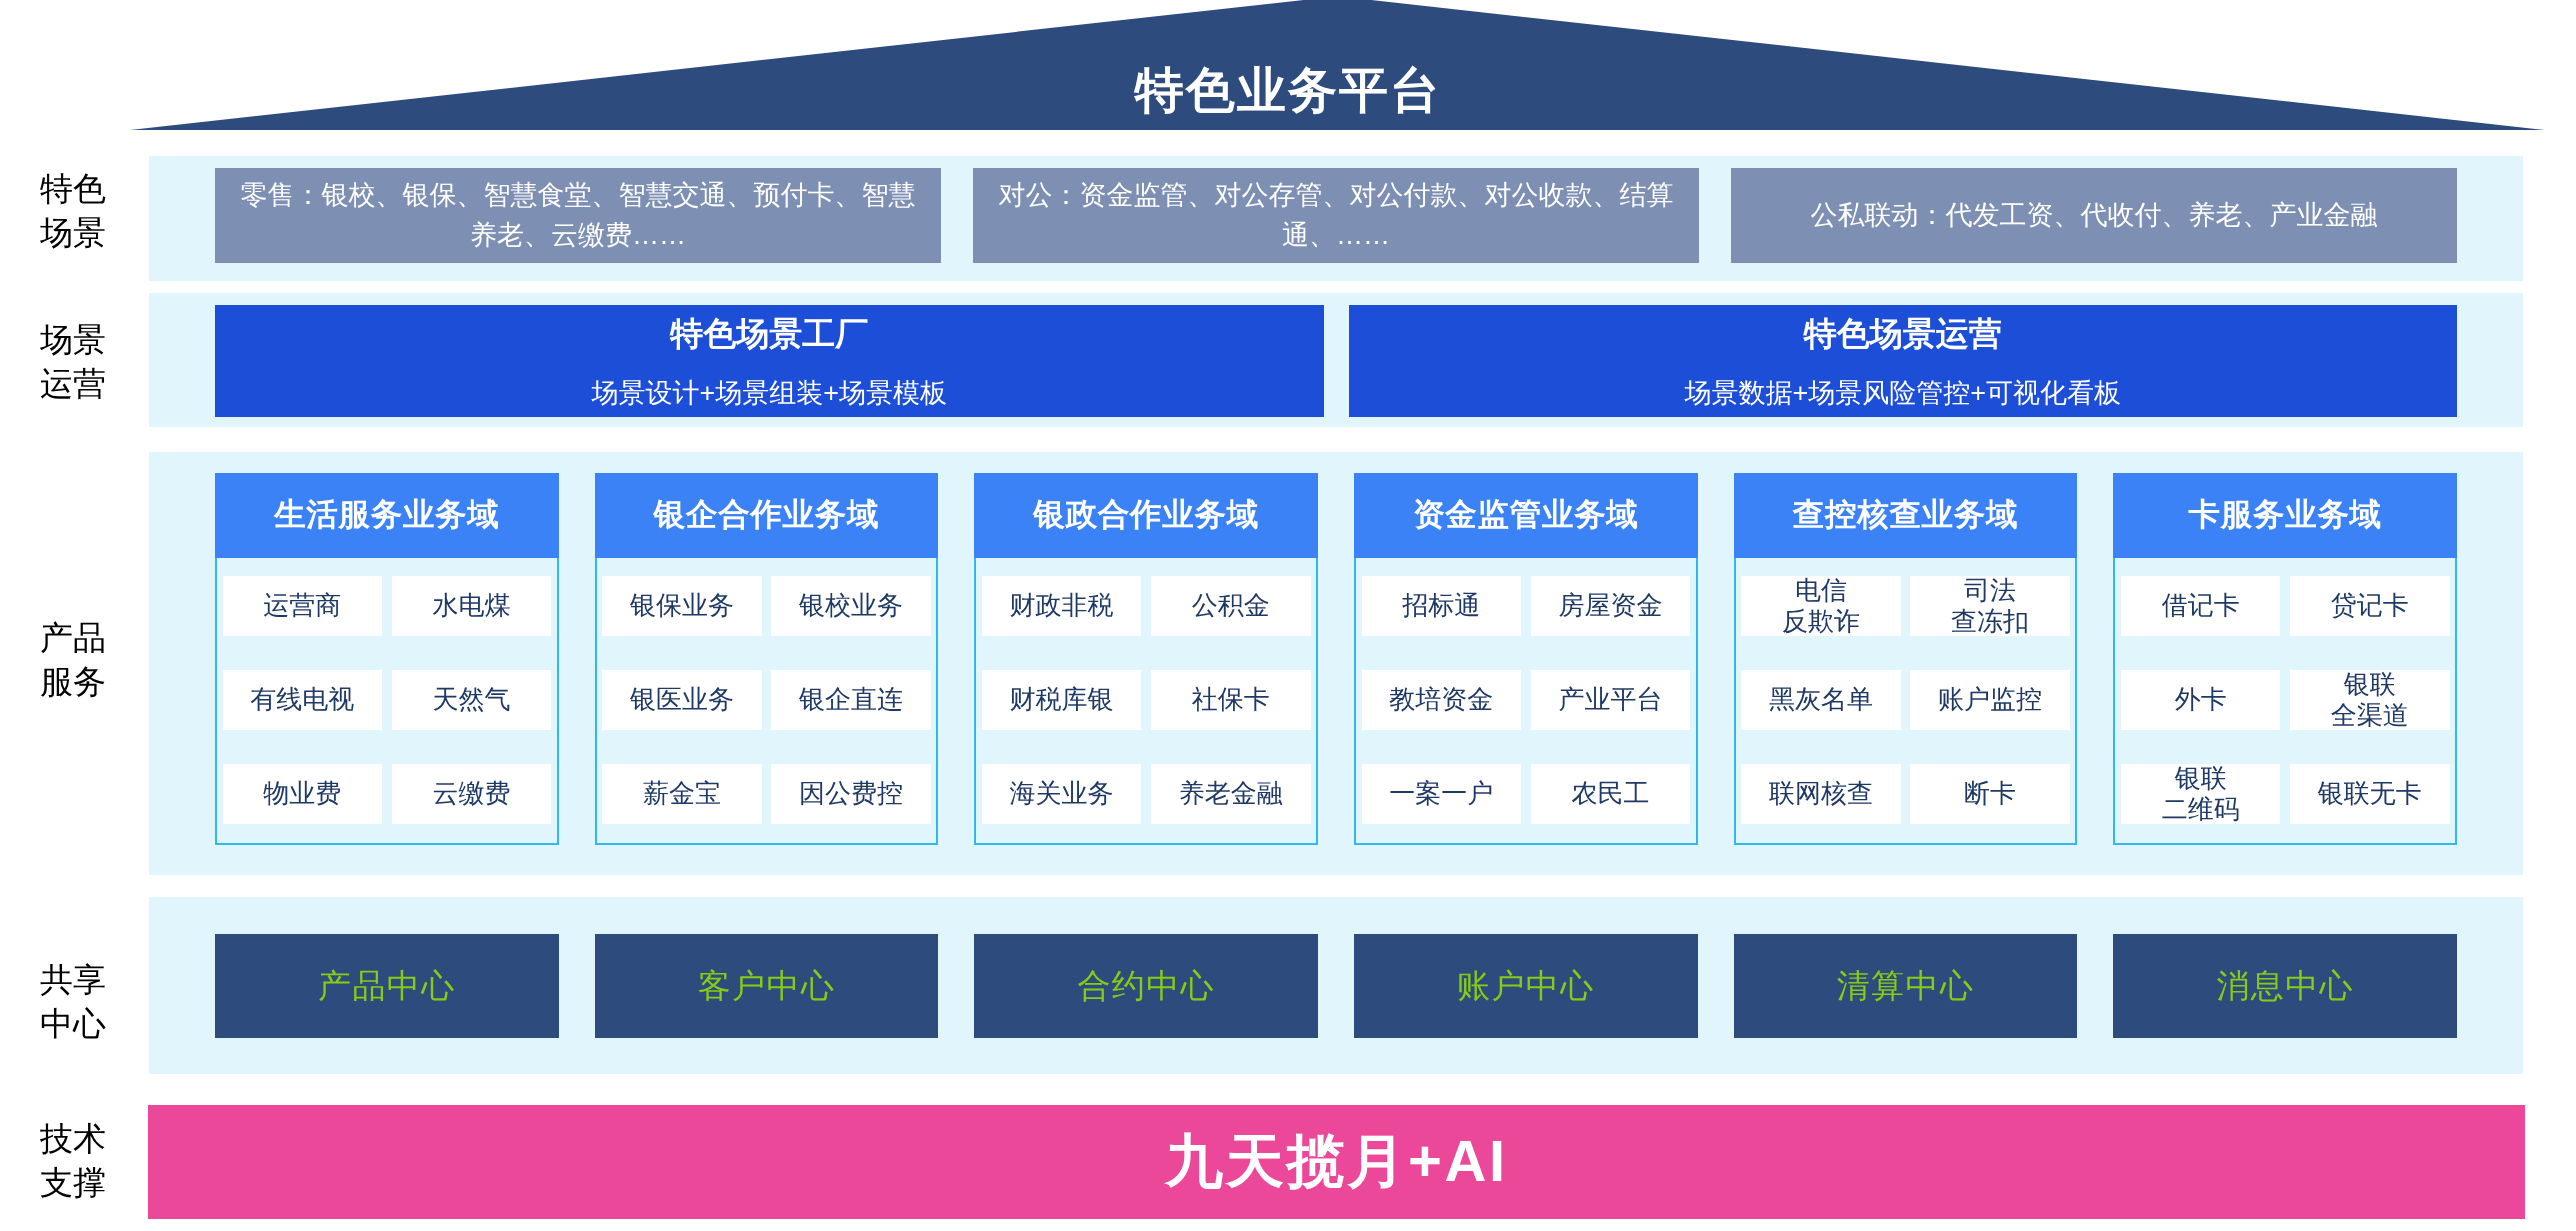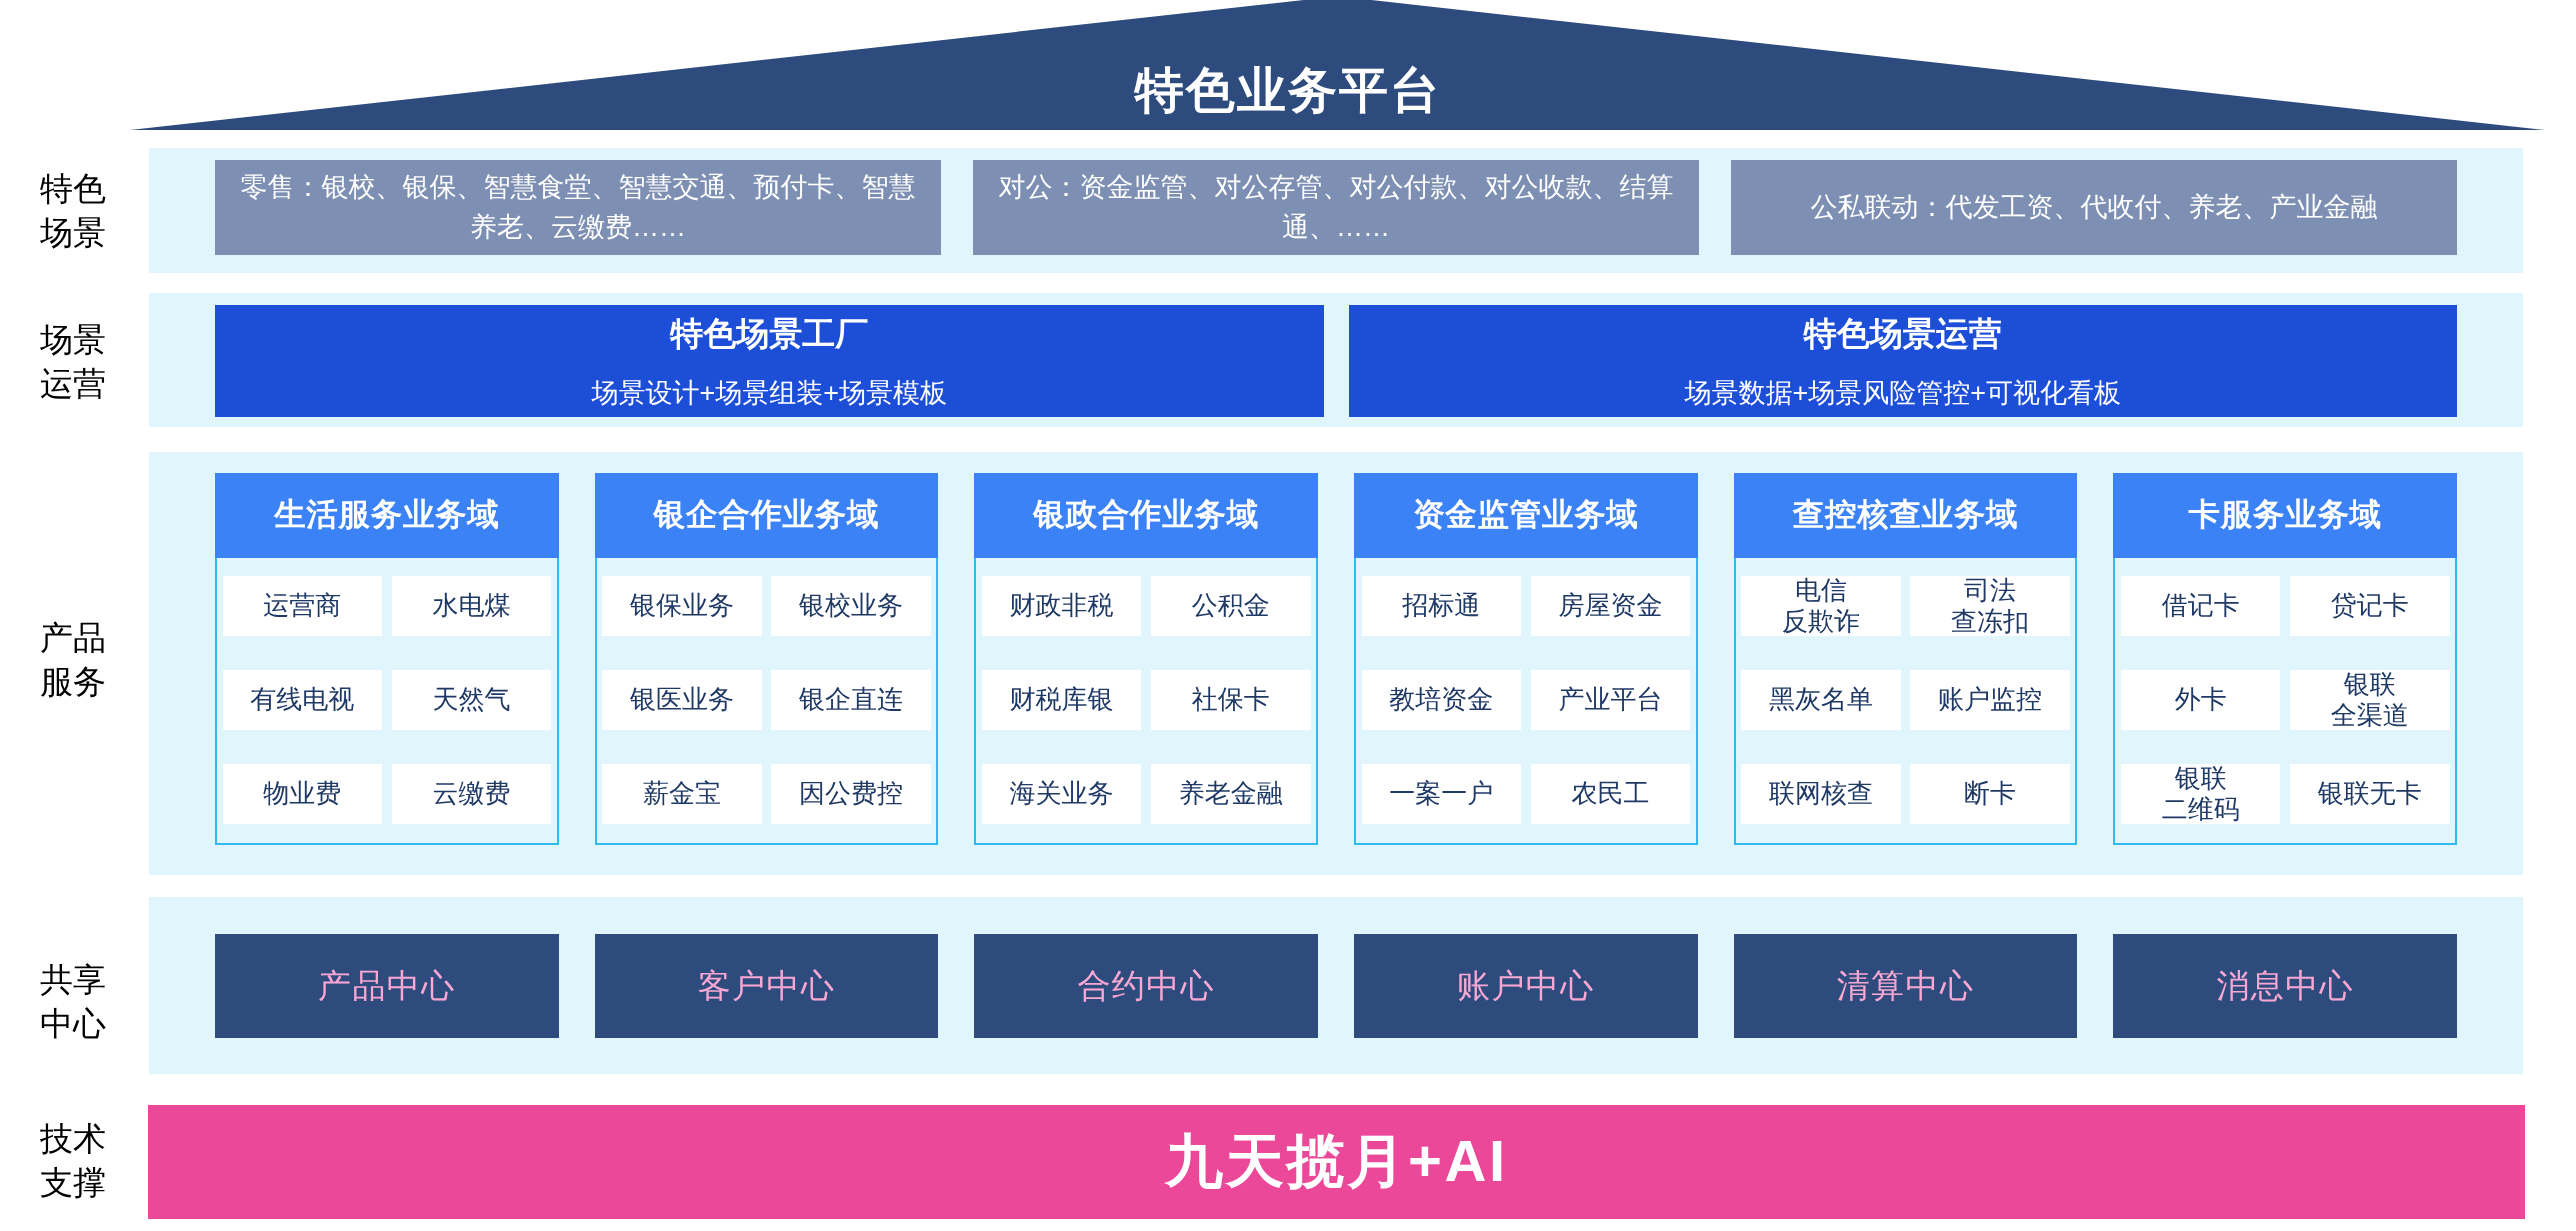--- a/index.html
+++ b/index.html
@@ -19,21 +19,21 @@
     letter-spacing:2.1px;
   }
   
   .side-label{
     position:absolute;left:15px;width:116px;text-align:center;
     font-size:33px;line-height:1.32;color:#000000;white-space:pre-line;
   }
   
   .panel{position:absolute;left:149px;width:2374px;background:#E1F5FD;box-sizing:border-box;}
   
-  .panel-scene{top:148px;height:125px;display:flex;gap:32px;padding:12.3px 66px 18.5px;}
+  .panel-scene{top:156px;height:125px;display:flex;gap:32px;padding:12.3px 66px 18.5px;}
   .scene-box{
     flex:1 1 0;background:#7D8FB2;color:#ffffff;font-size:27px;line-height:1.5;
     display:flex;align-items:center;justify-content:center;text-align:center;padding:0 19px;
   }
   
   .panel-operation{top:293px;height:134px;display:flex;gap:25px;padding:12.3px 66px 9.6px;}
   .operation-box{
     flex:1 1 0;background:#1d4ed8;color:#ffffff;text-align:center;
     display:flex;flex-direction:column;justify-content:center;gap:18px;
   }
@@ -53,21 +53,21 @@
     background:#E1F5FD;
   }
   .product-cell{
     background:#ffffff;color:#1F3965;font-size:26px;line-height:1.18;
     display:flex;align-items:center;justify-content:center;text-align:center;
     white-space:pre-line;
   }
   
   .panel-share{top:897px;height:177px;display:flex;gap:36px;padding:37px 66px 36px;}
   .center-box{
-    flex:1 1 0;background:#2E4B7D;color:#f9a8d4;font-size:33px;
+    flex:1 1 0;background:#2E4B7D;color:#84cc16;font-size:33px;
     display:flex;align-items:center;justify-content:center;letter-spacing:1.4px;
   }
   
   .tech-banner{
     position:absolute;left:148px;top:1105px;width:2377px;height:114px;
     background:#ec4899;color:#ffffff;font-size:58px;font-weight:bold;
     display:flex;align-items:center;justify-content:center;letter-spacing:2.7px;
   }
 </style>
 </head>

